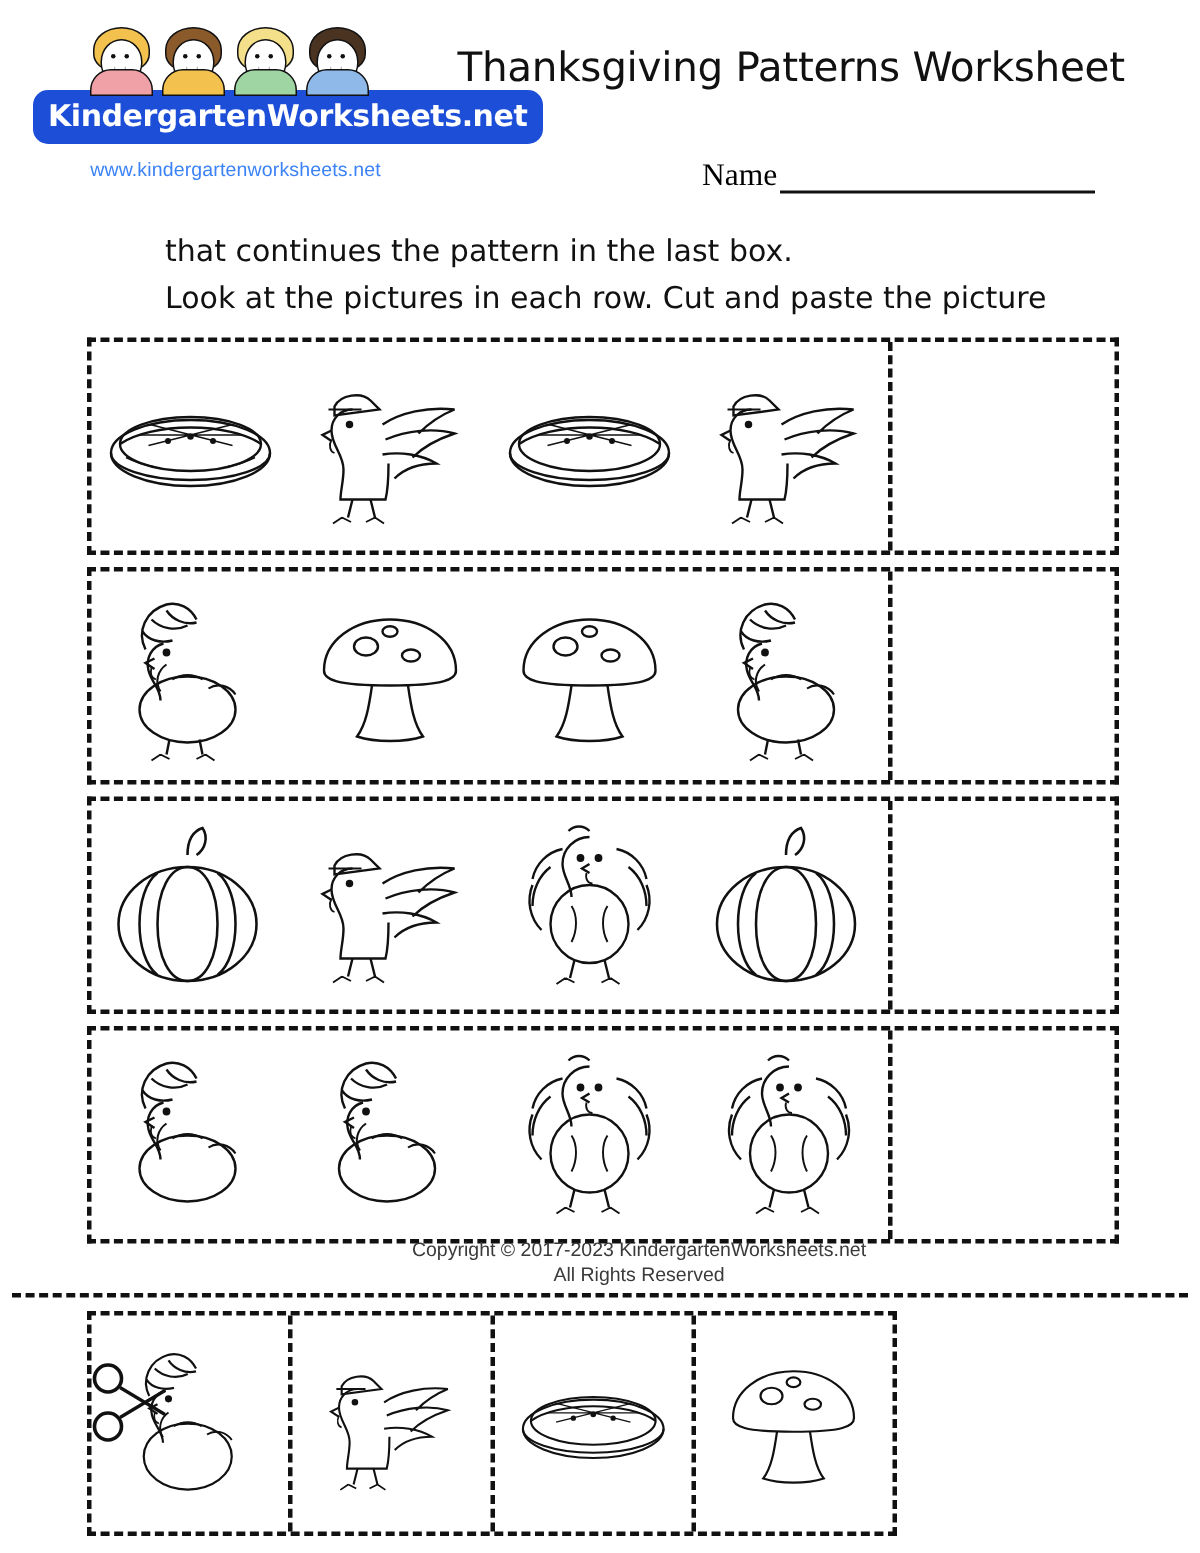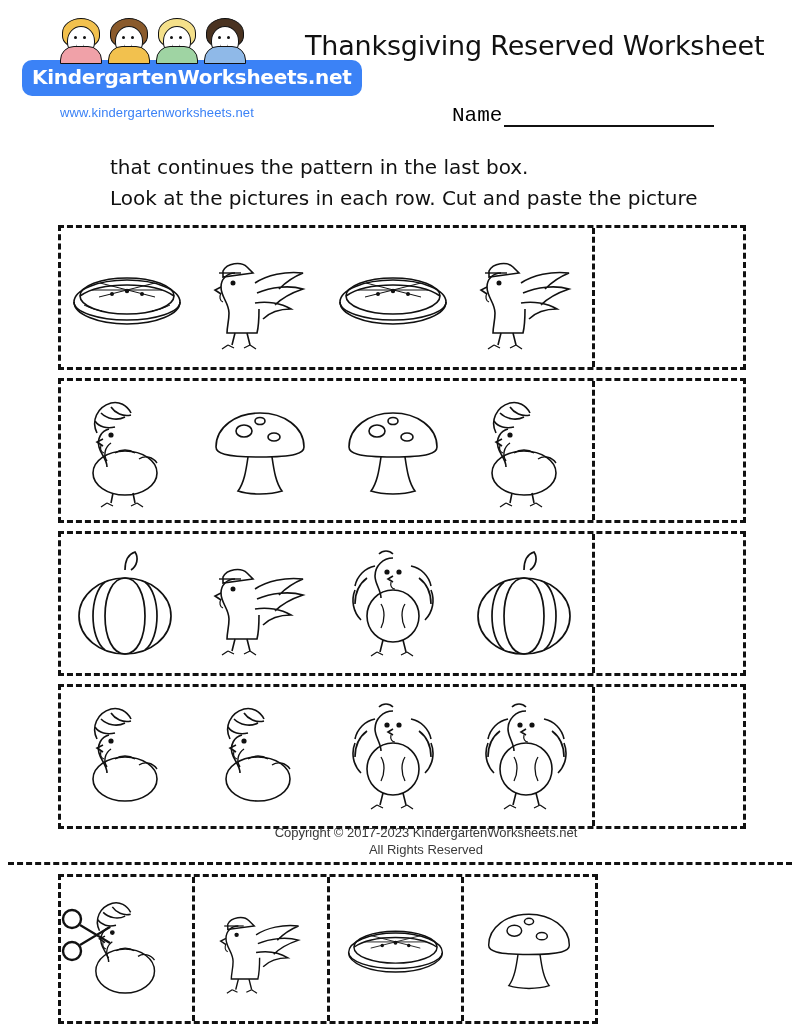--- a/index.html
+++ b/index.html
@@ -87,21 +87,21 @@
   .kid2 .body { background: #f2c14e; }
   .kid3 { left: 110px; }
   .kid3 .hair { background: #f4e08a; border: 1.6px solid #111; }
   .kid3 .body { background: #9fd4a3; }
   .kid4 { left: 158px; }
   .kid4 .hair { background: #4a3321; border: 1.6px solid #111; }
   .kid4 .body { background: #8fb9e8; }
 
   .logo-bar {
     margin-top: -2px;
-    background: #3b82f6;
+    background: #1d4ed8;
     border-radius: 10px;
     padding: 5px 10px 7px 10px;
     display: inline-block;
   }
   .logo-text {
     color: #ffffff;
     font-weight: bold;
     font-size: 20px;
     letter-spacing: -0.3px;
     white-space: nowrap;
@@ -118,24 +118,24 @@
     position: absolute;
     left: 305px;
     top: 30px;
     font-size: 27px;
     color: #111;
     font-family: "DejaVu Sans", sans-serif;
     letter-spacing: -0.2px;
   }
   .name-row {
     position: absolute;
-    left: 452px;
+    left: 468px;
     top: 104px;
     font-size: 21px;
-    font-family: Liberation Mono, monospace;
+    font-family: Liberation Serif, serif;
   }
   .name-line {
     display: inline-block;
     width: 210px;
     border-bottom: 2px solid #111;
     height: 20px;
     vertical-align: bottom;
     margin-left: 2px;
   }
 
@@ -269,21 +269,21 @@
           <div class="mouth"></div>
         <div class="body"></div>
       </div>
     </div>
     <div class="logo-bar">
       <span class="logo-text">KindergartenWorksheets.net</span>
     </div>
     <div class="logo-url">www.kindergartenworksheets.net</div>
   </div>
 
-  <div class="title">Thanksgiving Reserved Worksheet</div>
+  <div class="title">Thanksgiving Patterns Worksheet</div>
 
   <div class="name-row">
     <span>Name</span><span class="name-line"></span>
   </div>
 </div>
 
 <div class="instructions">
   <div>that continues the pattern in the last box.</div>
   <div>Look at the pictures in each row. Cut and paste the picture</div>
 </div>

